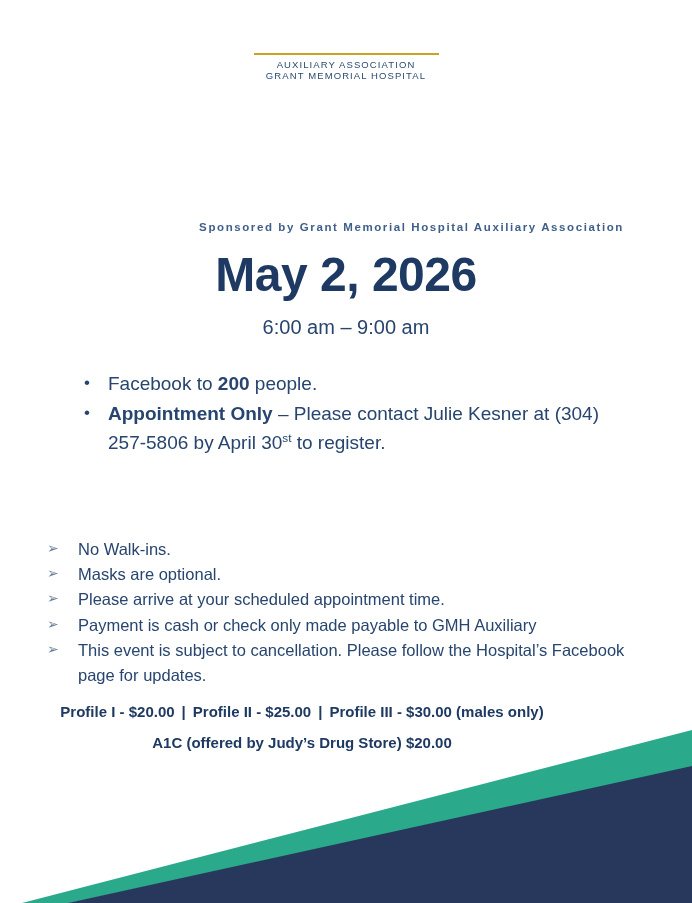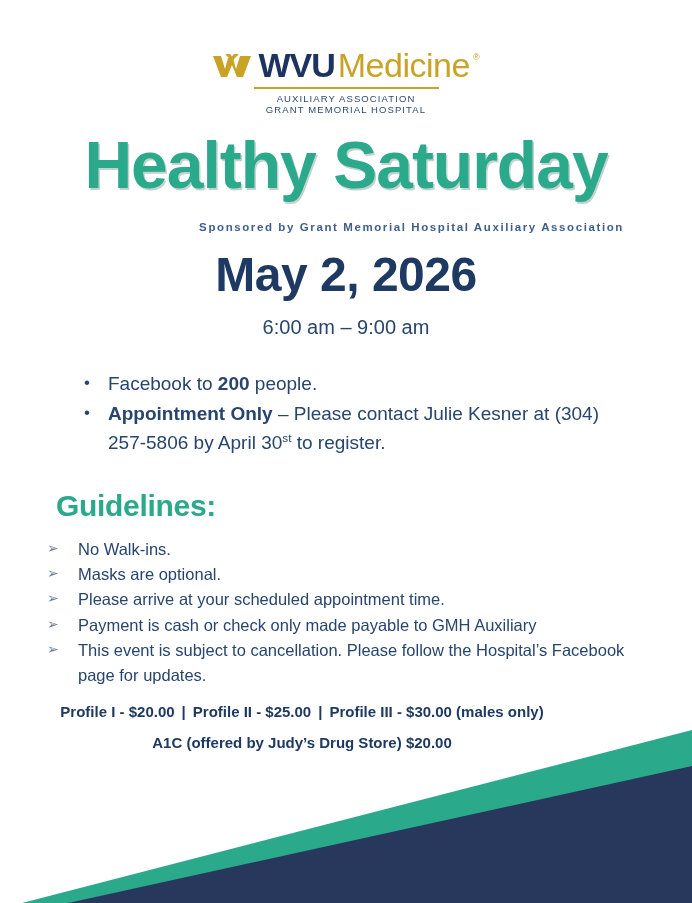--- a/index.html
+++ b/index.html
@@ -240,54 +240,41 @@
 <body>
 
 <div class="flyer">
 
   <svg class="corner-bands" viewBox="0 0 692 903" aria-hidden="true">
     <polygon points="692,730 692,768 70,903 22,903" fill="#2aa98b"></polygon>
     <polygon points="692,766 692,903 68,903" fill="#27385c"></polygon>
   </svg>
 
   <div class="logo-block">
-    <div class="logo-wordmark">
-      <span class="flying-wv">
-        <svg viewBox="0 0 40 28" width="40" height="28" aria-hidden="true">
-          <path d="M1 4 L9 4 L13 17 L16 6 L21 6 L24 17 L28 4 L39 4 L31 25 L25 25 L20 13 L15 25 L9 25 Z" fill="#c8a326"></path>
-          <path d="M13 2 L20 9 L27 2 L22 2 L20 4.5 L18 2 Z" fill="#c8a326"></path>
-        </svg>
-      </span>
-      <span class="logo-wvu">WVU</span>
-      <span class="logo-medicine">Medicine</span>
-      <span class="logo-reg">®</span>
-    </div>
     <div class="logo-rule"></div>
     <div class="logo-sub">AUXILIARY ASSOCIATION</div>
     <div class="logo-sub">GRANT MEMORIAL HOSPITAL</div>
   </div>
 
-  <div class="headline">Healthy Saturday</div>
   <div class="sponsor">Sponsored by Grant Memorial Hospital Auxiliary Association</div>
 
   <div class="date-line">May 2, 2026</div>
   <div class="time-line">6:00 am – 9:00 am</div>
 
   <div class="main-bullets">
     <div class="main-bullet">
       <span class="marker">•</span>
       <span class="btext"><span>Facebook to </span><span class="bold-seg">200</span><span> people.</span></span>
     </div>
     <div class="main-bullet">
       <span class="marker">•</span>
       <span class="btext"><span class="bold-seg">Appointment Only</span><span> – Please contact Julie Kesner at (304) 257-5806 by April 30</span><sup class="ordinal">st</sup><span> to register.</span></span>
     </div>
   </div>
 
-  <div class="guidelines-heading">Guidelines:</div>
   <div class="guidelines-list">
     <div class="guideline-item">
       <span class="marker">➢</span>
       <span class="gtext">No Walk-ins.</span>
     </div>
     <div class="guideline-item">
       <span class="marker">➢</span>
       <span class="gtext">Masks are optional.</span>
     </div>
     <div class="guideline-item">

